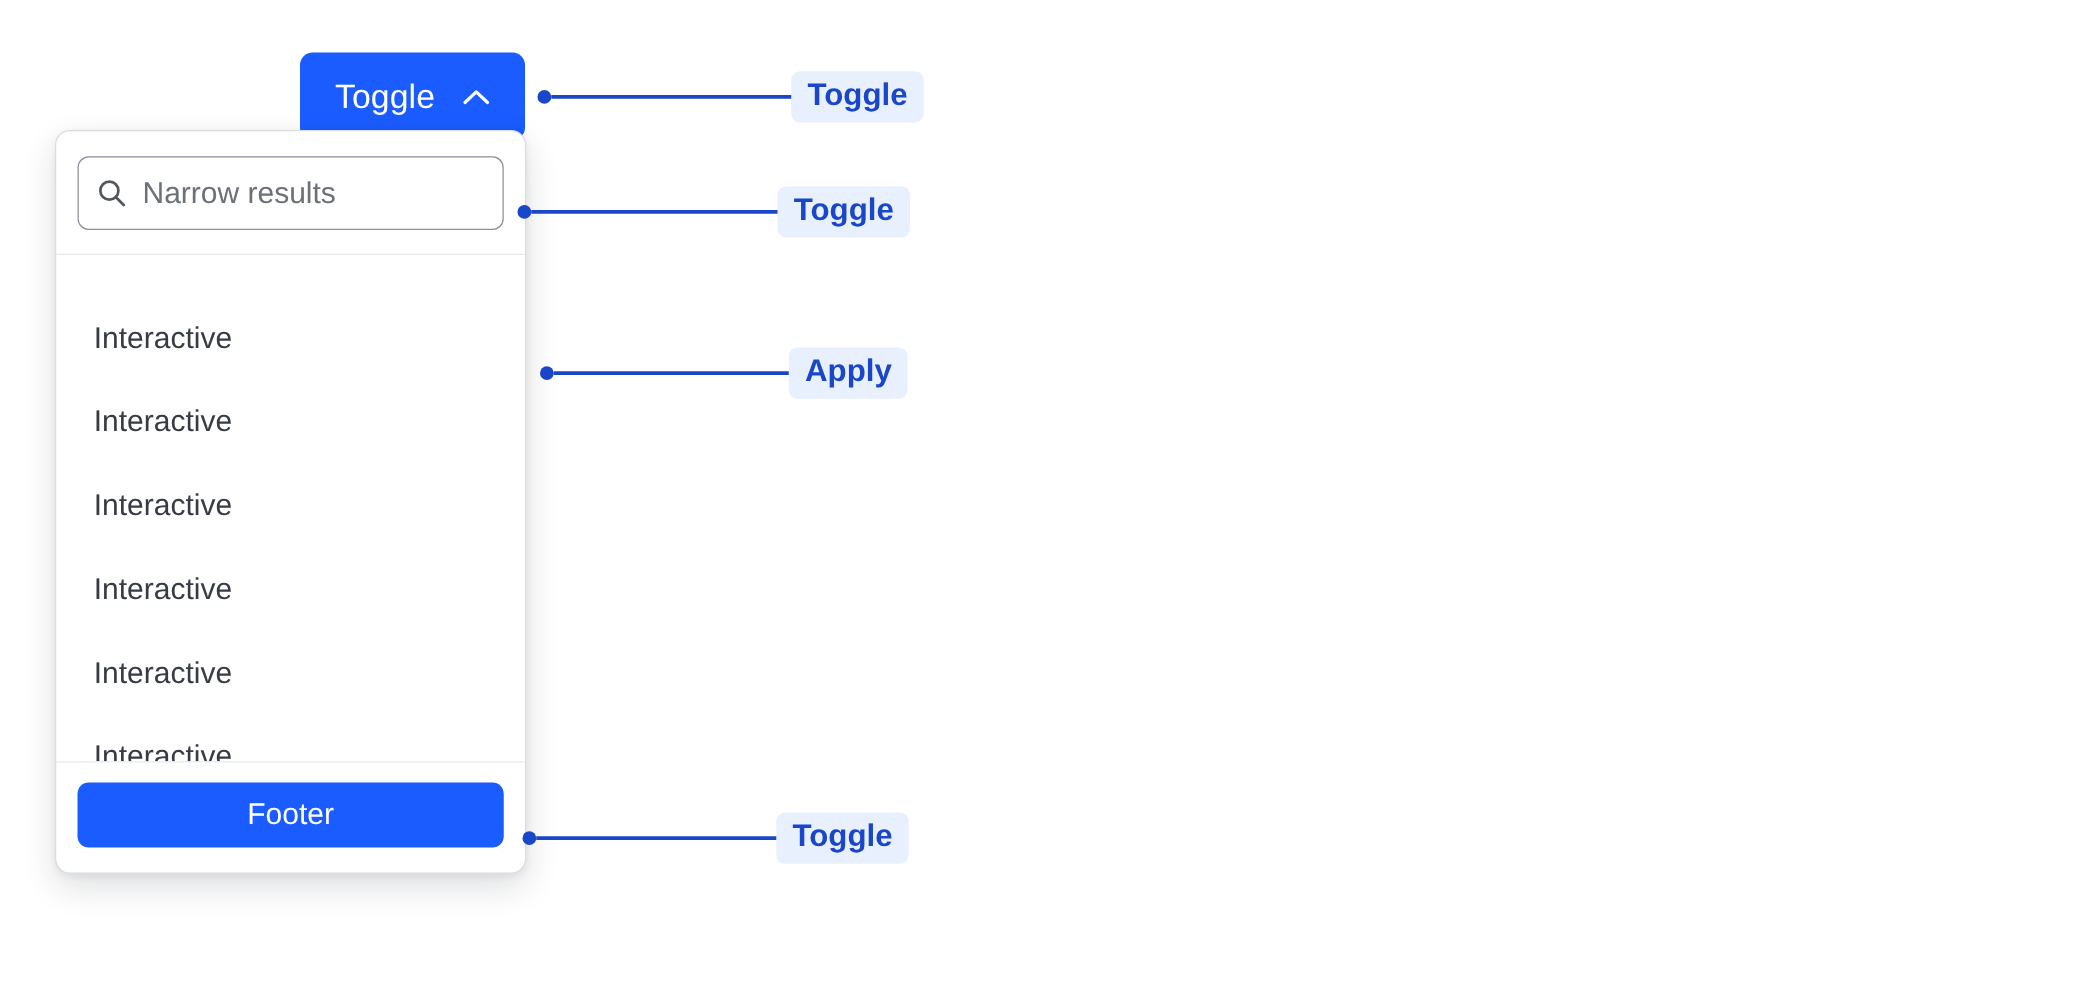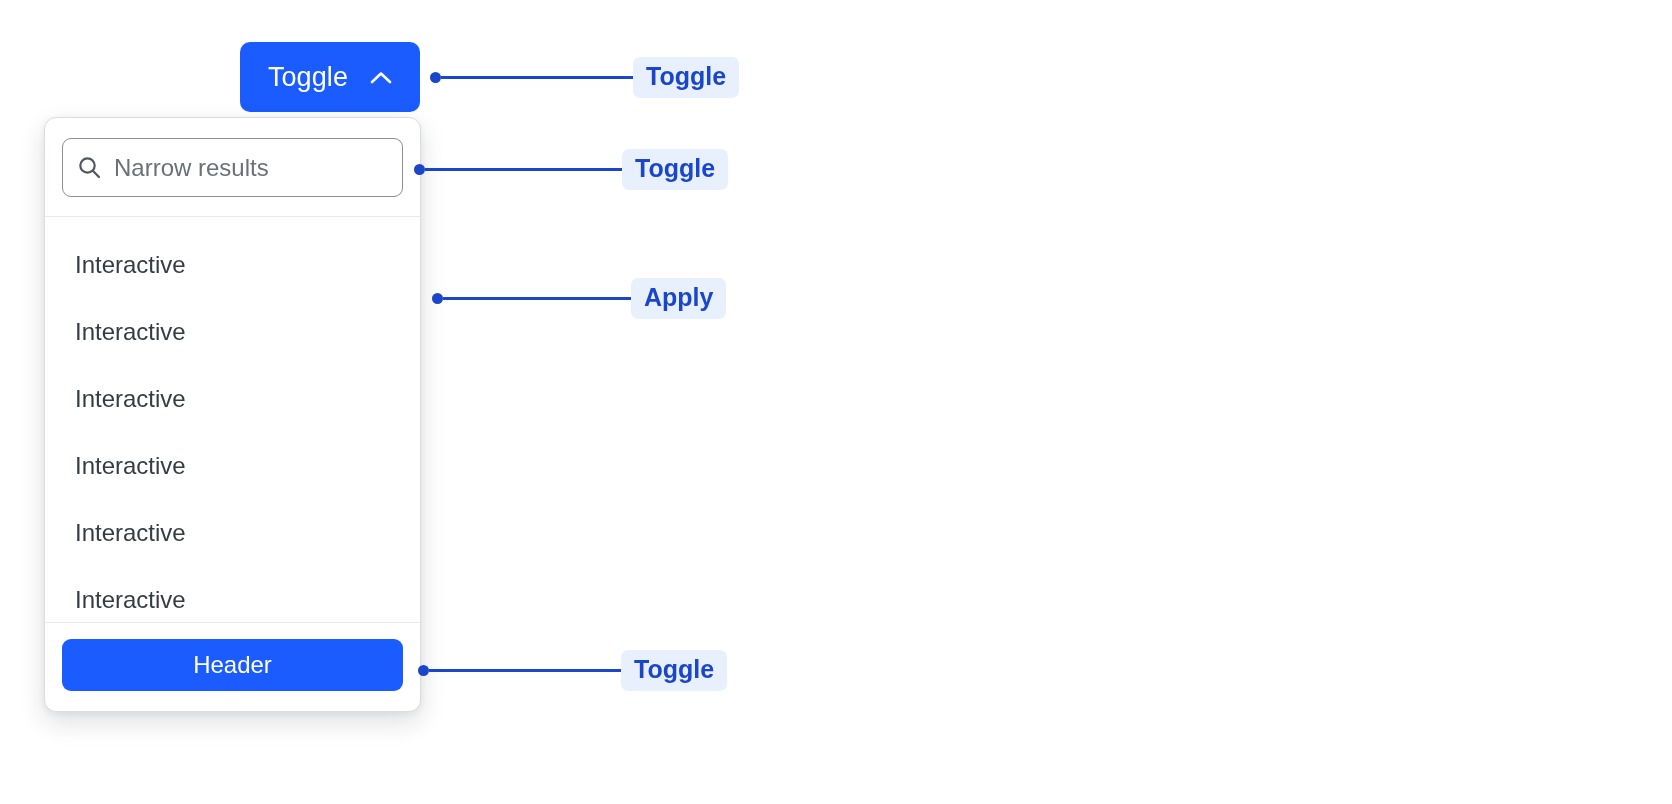--- a/index.html
+++ b/index.html
@@ -43,21 +43,21 @@
   .chevron-up {
     width: 22px;
     height: 13px;
     display: block;
   }
 
   
   #dropdown-panel {
     position: absolute;
     left: 44px;
-    top: 117px;
+    top: 104px;
     width: 377px;
     height: 595px;
     background: #ffffff;
     border: 1px solid #d9dce1;
     border-radius: 12px;
     box-sizing: border-box;
     box-shadow: 0 10px 26px rgba(23, 28, 40, .14), 0 2px 6px rgba(23,28,40,.06);
     display: flex;
     flex-direction: column;
     overflow: hidden;
@@ -97,21 +97,21 @@
   
   #panel-list {
     flex: 1 1 auto;
     padding: 14px 0 8px 0;
     overflow: hidden;
     box-sizing: border-box;
   }
   .list-item {
     height: 67px;
     display: flex;
-    align-items: center;
+    align-items: flex-end;
     padding: 0 30px;
     box-sizing: border-box;
     font-size: 24px;
     color: #363b45;
     cursor: pointer;
   }
 
   
   #panel-footer {
     flex: 0 0 auto;
@@ -206,21 +206,21 @@
     </div>
     <div class="list-item">
       <span>Interactive</span>
     </div>
     <div class="list-item">
       <span>Interactive</span>
     </div>
   </div>
 
   <div id="panel-footer">
-    <button id="apply-button">Header</button>
+    <button id="apply-button">Footer</button>
   </div>
 
 </div>
 
 <div class="annotation" style="left:430px; top:77px;">
   <span class="anno-dot"></span>
   <span class="anno-line" style="width:194px;"></span>
   <span class="anno-chip">Toggle</span>
 </div>
 

